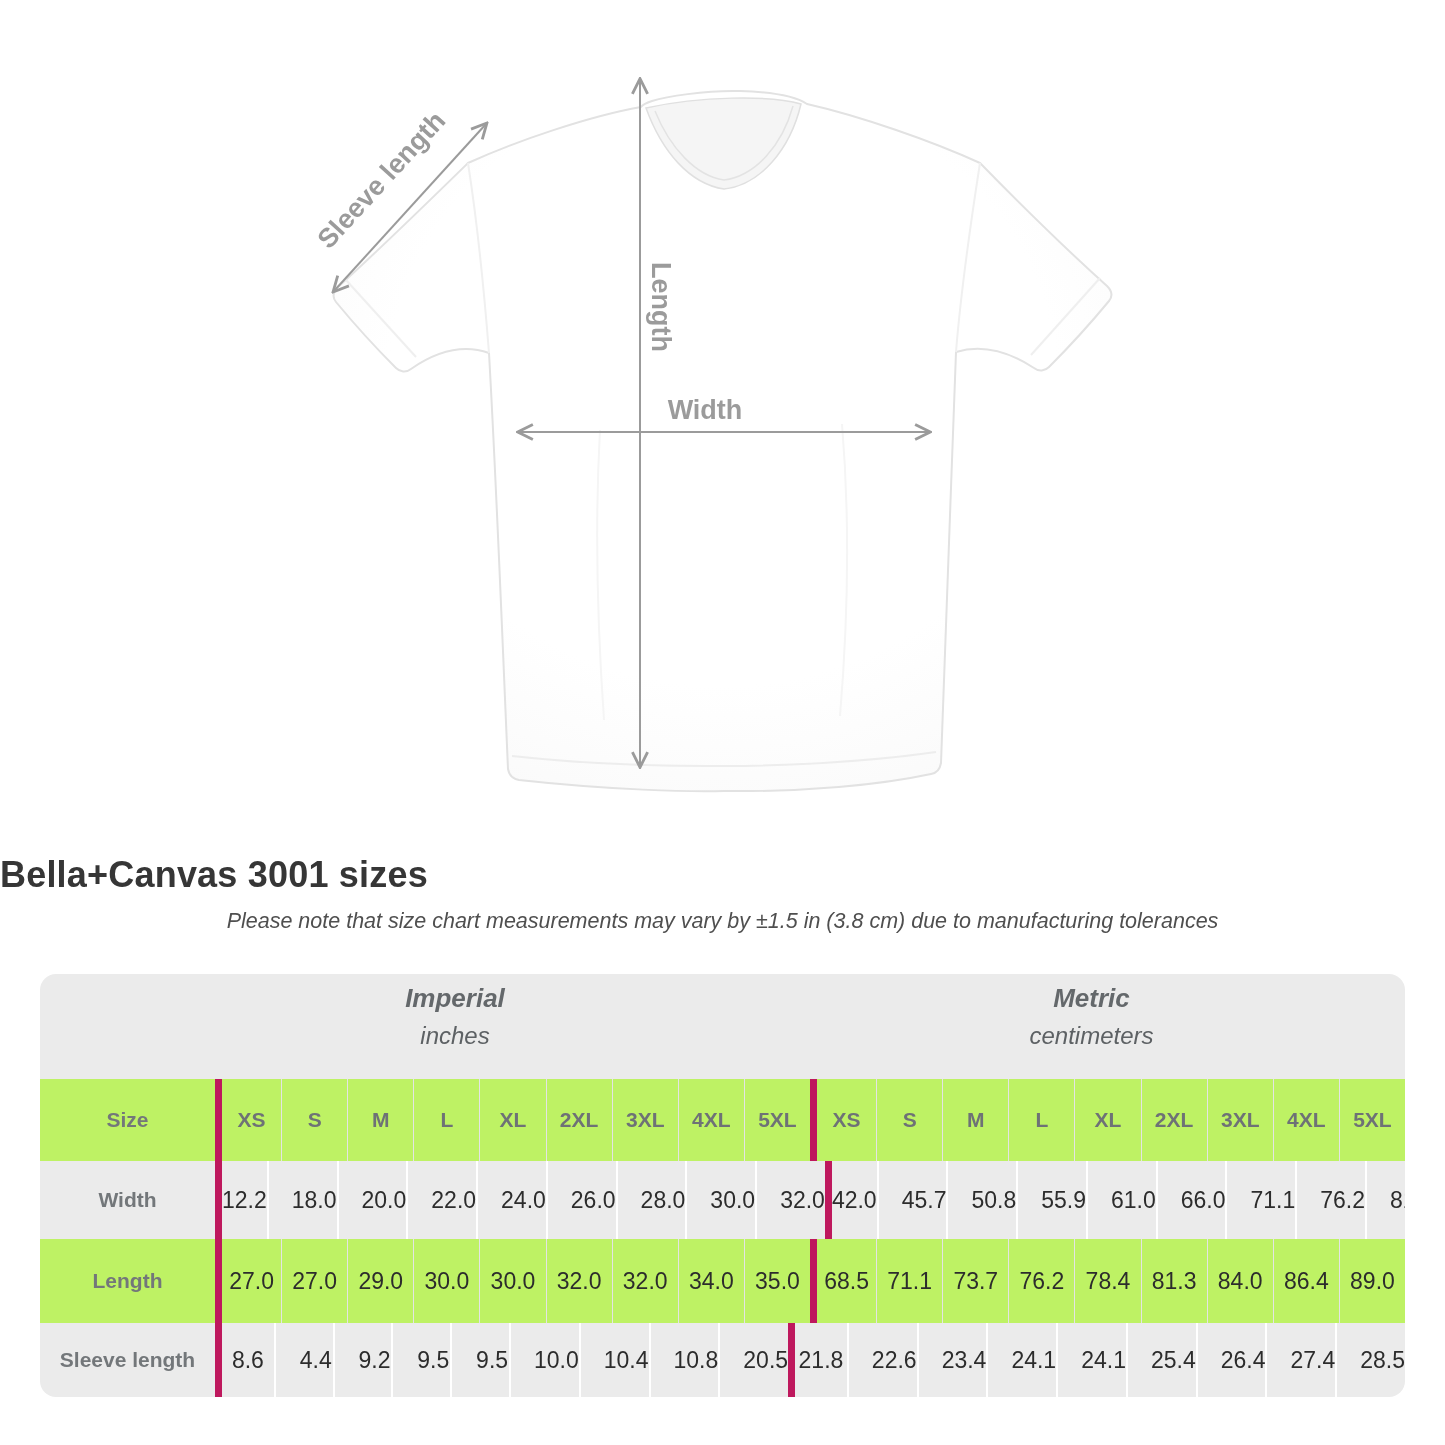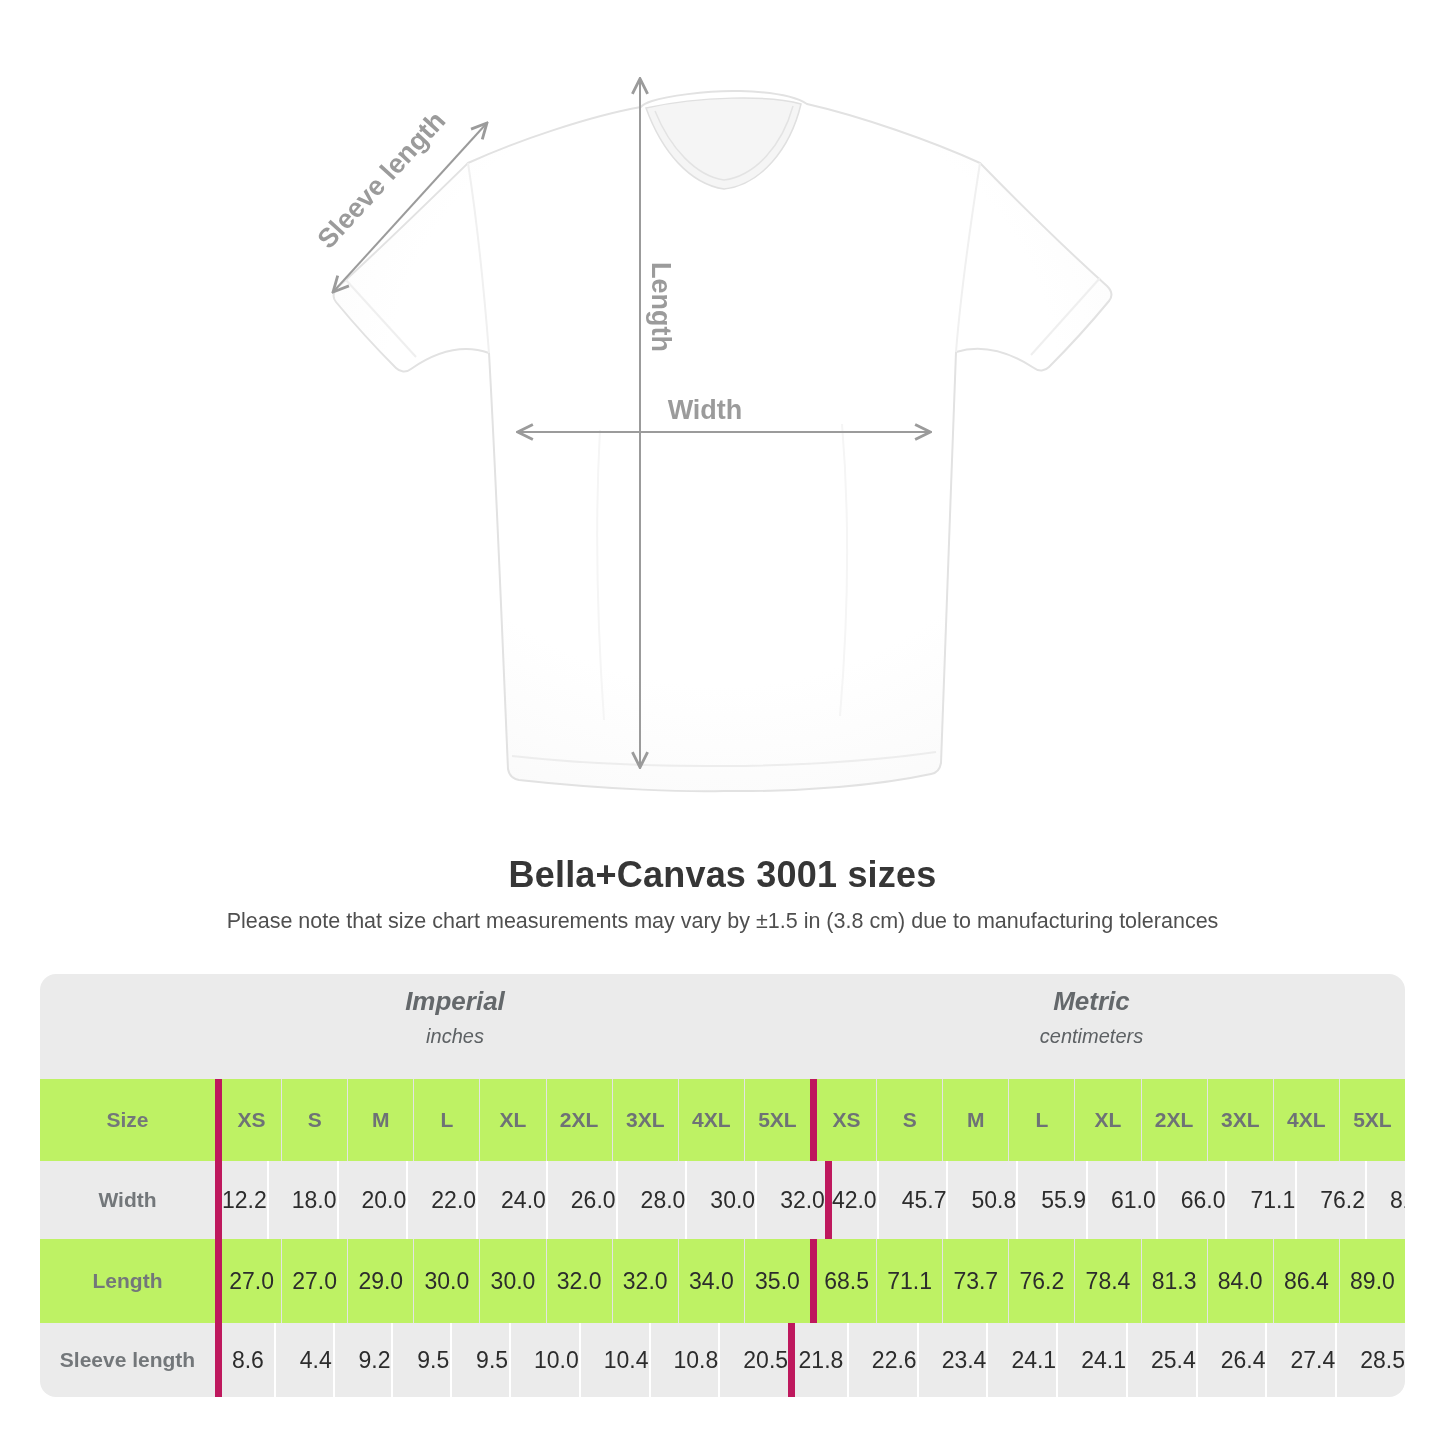--- a/index.html
+++ b/index.html
@@ -5,39 +5,39 @@
   html,body{margin:0;padding:0;background:#fff;}
   body{
     width:1445px;height:1445px;overflow:hidden;position:relative;
     font-family:"Liberation Sans","DejaVu Sans",sans-serif;
     -webkit-font-smoothing:antialiased;
   }
   .diagram-wrap{position:relative;width:1445px;height:840px;}
   .diagram-wrap svg{display:block;}
 
   .page-title{
-    margin:14px 0 0 0;text-align:center;
+    margin:14px 0 0 0;
     font-size:36px;font-weight:bold;color:#363636;letter-spacing:.2px;
   }
   .page-note{
-    margin:13px 0 0 0;text-align:center;
+    margin:13px 0 0 0;text-align:center;font-style:italic;
     font-size:21.5px;color:#4f4f4f;
   }
 
   .size-table{
     position:absolute;left:40px;top:974px;width:1365px;
     border-radius:16px;overflow:hidden;
   }
   .thead{display:flex;background:#ebebeb;height:105px;}
   .th{display:flex;flex-direction:column;align-items:center;justify-content:center;
       padding-bottom:20px;box-sizing:border-box;}
   .th-imperial{width:56.41%;padding-left:60px;}
   .th-metric{width:43.59%;padding-right:32px;}
   .unit-name{font-size:26px;font-weight:bold;font-style:italic;color:#64686b;}
-  .unit-sub{font-size:20px;font-style:italic;color:#5d6164;margin-top:8px;}
+  .unit-sub{font-size:24px;font-style:italic;color:#5d6164;margin-top:8px;}
 
   .trow{display:grid;grid-template-columns:175px repeat(18,1fr);}
   .row-white{background:#bef264;}
   .row-gray{background:#ebebeb;}
   .r-size{height:82px;}
   .r-width{height:78px;}
   .r-length{height:84px;}
   .r-sleeve{height:74px;}
   .cell{display:flex;align-items:center;justify-content:center;box-sizing:border-box;}
   .row-white .sep{border-left:1px solid #e4e4e4;}

